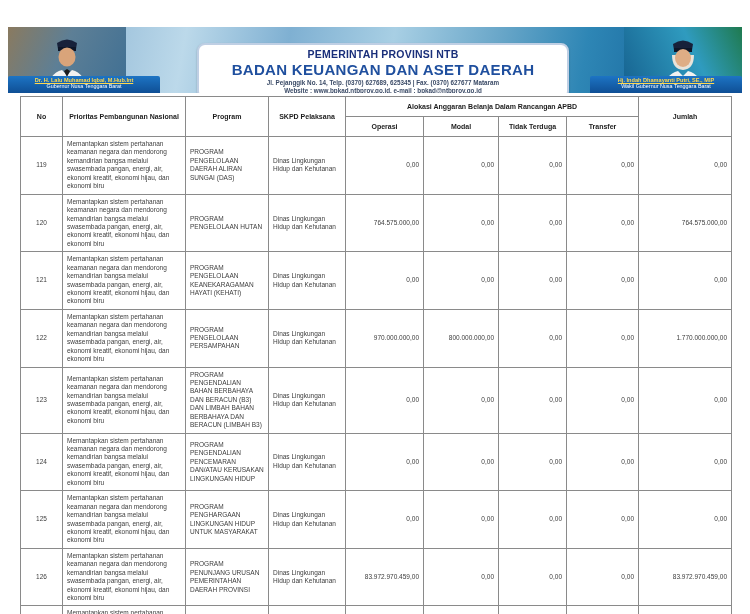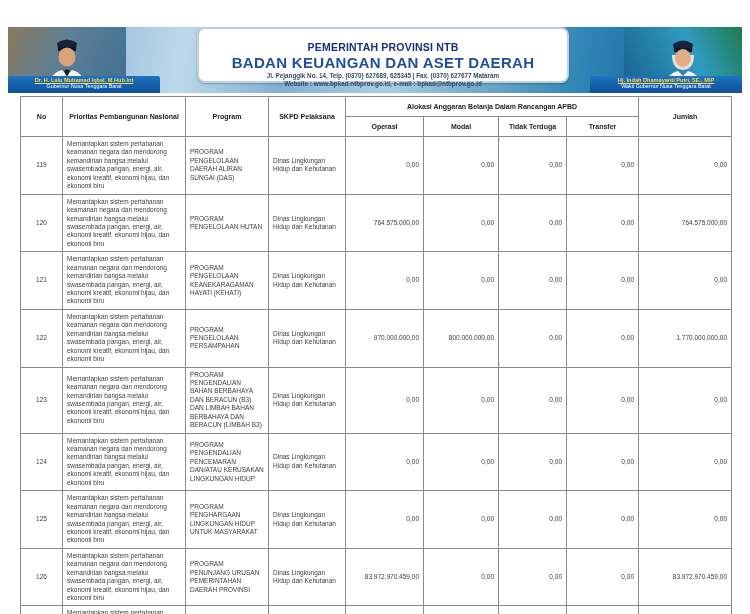--- a/index.html
+++ b/index.html
@@ -18,23 +18,23 @@
       #7fb0d2 38%, #a8cfe4 52%, #6aa7c9 66%, #2e86b5 78%,
       #1d6fa3 88%, #134f7c 100%);
     overflow: hidden;
   }
   .photo { position: absolute; top: 0; width: 118px; height: 66px; }
   .photo.left  { left: 0;  background: linear-gradient(115deg, #8a7a5f 0%, #5d7f96 45%, #3f6f93 100%); }
   .photo.right { right: 0; background: linear-gradient(245deg, #1f7a4f 0%, #2f9bbf 40%, #16618f 100%); }
   .photo svg { position: absolute; left: 50%; transform: translateX(-50%); bottom: 0; }
 
   .center-box {
-    position: absolute; left: 189px; top: 0; width: 372px; height: 56px;
+    position: absolute; left: 189px; top: 16px; width: 372px; height: 56px;
     background: #ffffff; border: 2px solid #bfcfe4; border-radius: 8px;
-    text-align: center; padding-top: 12px;
+    text-align: center; padding-top: 3px;
     box-shadow: 0 1px 2px rgba(0,0,0,.25);
   }
   .agency1 { font-size: 10.5px; font-weight: bold; color: #1a2f7a; letter-spacing: .2px; }
   .agency2 { font-size: 15px;  font-weight: bold; color: #1f4f9e; letter-spacing: .3px; margin-top: 1px; }
   .addr, .web { font-size: 6.3px; font-weight: bold; color: #3a4a66; margin-top: 1px; }
 
   .nameplate {
     position: absolute; bottom: 0; width: 152px; height: 17px;
     background: linear-gradient(180deg, #1d74c4 0%, #0f4f95 100%);
     text-align: center; padding-top: 1px;

